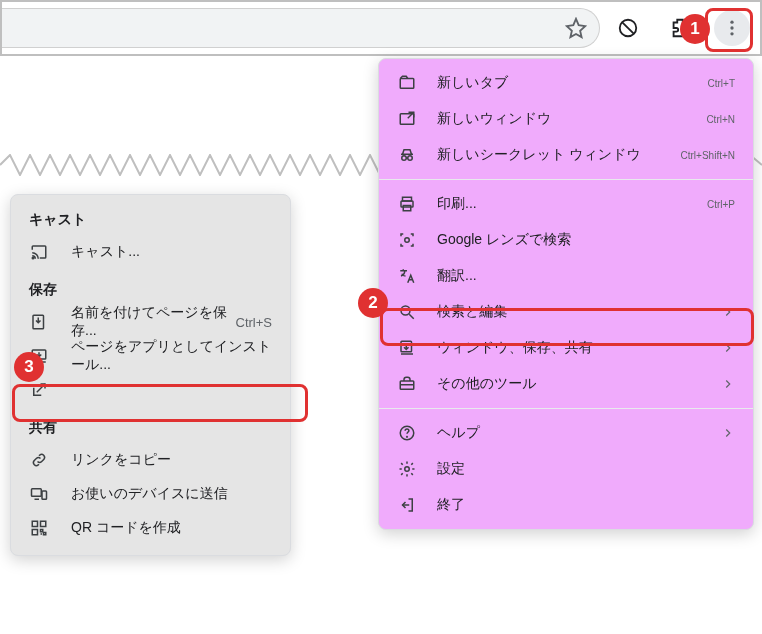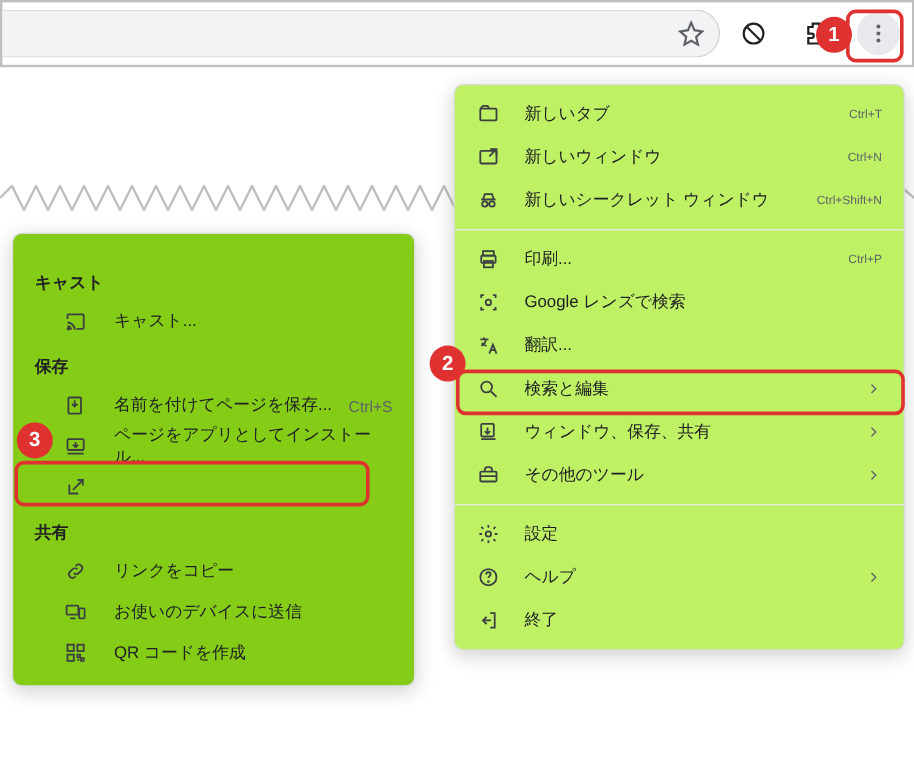--- a/index.html
+++ b/index.html
@@ -57,24 +57,24 @@
     left: 0; right: 0;
     top: 154px;
     height: 22px;
     overflow: hidden;
   }
   .zigzag svg { display:block; }
 
   
   .menu-main {
     position: absolute;
-    top: 70px;
+    top: 58px;
     right: 8px;
     width: 376px;
-    background: #bef264;
+    background: #f0abfc;
     border: 1px solid #dadce0;
     border-radius: 8px;
     box-shadow: 0 4px 16px rgba(0,0,0,0.18);
     padding: 6px 0;
   }
   .menu-item {
     display: flex;
     align-items: center;
     height: 36px;
     padding: 0 18px 0 18px;
@@ -90,39 +90,38 @@
   .menu-item .mlabel { flex: 1; font-size: 14px; }
   .menu-item .mshort { color: #5f6368; font-size: 10px; }
   .menu-item .mchev  { color: #5f6368; margin-left: 8px; }
   .menu-sep { height: 1px; background: #e8eaed; margin: 6px 0; }
 
   
   .menu-sub {
     position: absolute;
     left: 10px;
     top: 194px;
-    width: 336px;
-    background: #84cc16;
+    width: 281px;
+    background: #e5e5e5;
     border: 1px solid #dadce0;
     border-radius: 8px;
     box-shadow: 0 4px 16px rgba(0,0,0,0.18);
-    padding: 20px 0 10px 0;
+    padding: 4px 0 10px 0;
   }
   .sub-header {
     padding: 12px 18px 6px 18px;
     font-size: 14px;
     font-weight: 600;
   }
   .sub-item {
     display: flex;
     align-items: center;
     height: 34px;
     padding: 0 18px;
     font-size: 14px;
-    margin-left: 24px;
   }
   .sub-item .micon {
     width: 20px; height: 20px; flex:0 0 20px;
     margin-right: 22px;
     display:flex; align-items:center; justify-content:center;
     color:#3c4043;
   }
   .sub-item .mlabel { flex:1; }
   .sub-item .mshort { color:#5f6368; font-size:13px; }
 
@@ -291,44 +290,44 @@
     <span class="mchev">
         <svg width="14" height="14" viewBox="0 0 24 24" fill="none" stroke="#5f6368" stroke-width="2">
           <polyline points="9 6 15 12 9 18"></polyline>
         </svg>
       </span>
   </div>
   <div class="menu-sep"></div>
   <div class="menu-item">
     <span class="micon">
         <svg width="18" height="18" viewBox="0 0 24 24" fill="none" stroke="#3c4043" stroke-width="2">
-          <circle cx="12" cy="12" r="3"></circle>
-          <path d="M12 2v3M12 19v3M4.2 4.2l2.1 2.1M17.7 17.7l2.1 2.1M2 12h3M19 12h3M4.2 19.8l2.1-2.1M17.7 6.3l2.1-2.1"></path>
-        </svg>
-      </span>
-    <span class="mlabel">設定</span>
-  </div>
-  <div class="menu-item">
-    <span class="micon">
-        <svg width="18" height="18" viewBox="0 0 24 24" fill="none" stroke="#3c4043" stroke-width="2">
           <circle cx="12" cy="12" r="9"></circle>
           <path d="M9.5 9a2.5 2.5 0 015 0c0 1.5-2.5 2-2.5 4"></path>
           <circle cx="12" cy="17" r="0.5" fill="#3c4043"></circle>
         </svg>
       </span>
     <span class="mlabel">ヘルプ</span>
     <span class="mchev">
         <svg width="14" height="14" viewBox="0 0 24 24" fill="none" stroke="#5f6368" stroke-width="2">
           <polyline points="9 6 15 12 9 18"></polyline>
         </svg>
       </span>
   </div>
   <div class="menu-item">
     <span class="micon">
         <svg width="18" height="18" viewBox="0 0 24 24" fill="none" stroke="#3c4043" stroke-width="2">
+          <circle cx="12" cy="12" r="3"></circle>
+          <path d="M12 2v3M12 19v3M4.2 4.2l2.1 2.1M17.7 17.7l2.1 2.1M2 12h3M19 12h3M4.2 19.8l2.1-2.1M17.7 6.3l2.1-2.1"></path>
+        </svg>
+      </span>
+    <span class="mlabel">設定</span>
+  </div>
+  <div class="menu-item">
+    <span class="micon">
+        <svg width="18" height="18" viewBox="0 0 24 24" fill="none" stroke="#3c4043" stroke-width="2">
           <path d="M14 4h5v16h-5"></path>
           <path d="M10 8l-4 4 4 4"></path>
           <line x1="6" y1="12" x2="15" y2="12"></line>
         </svg>
       </span>
     <span class="mlabel">終了</span>
   </div>
 </div>
 
 <div class="menu-sub">

